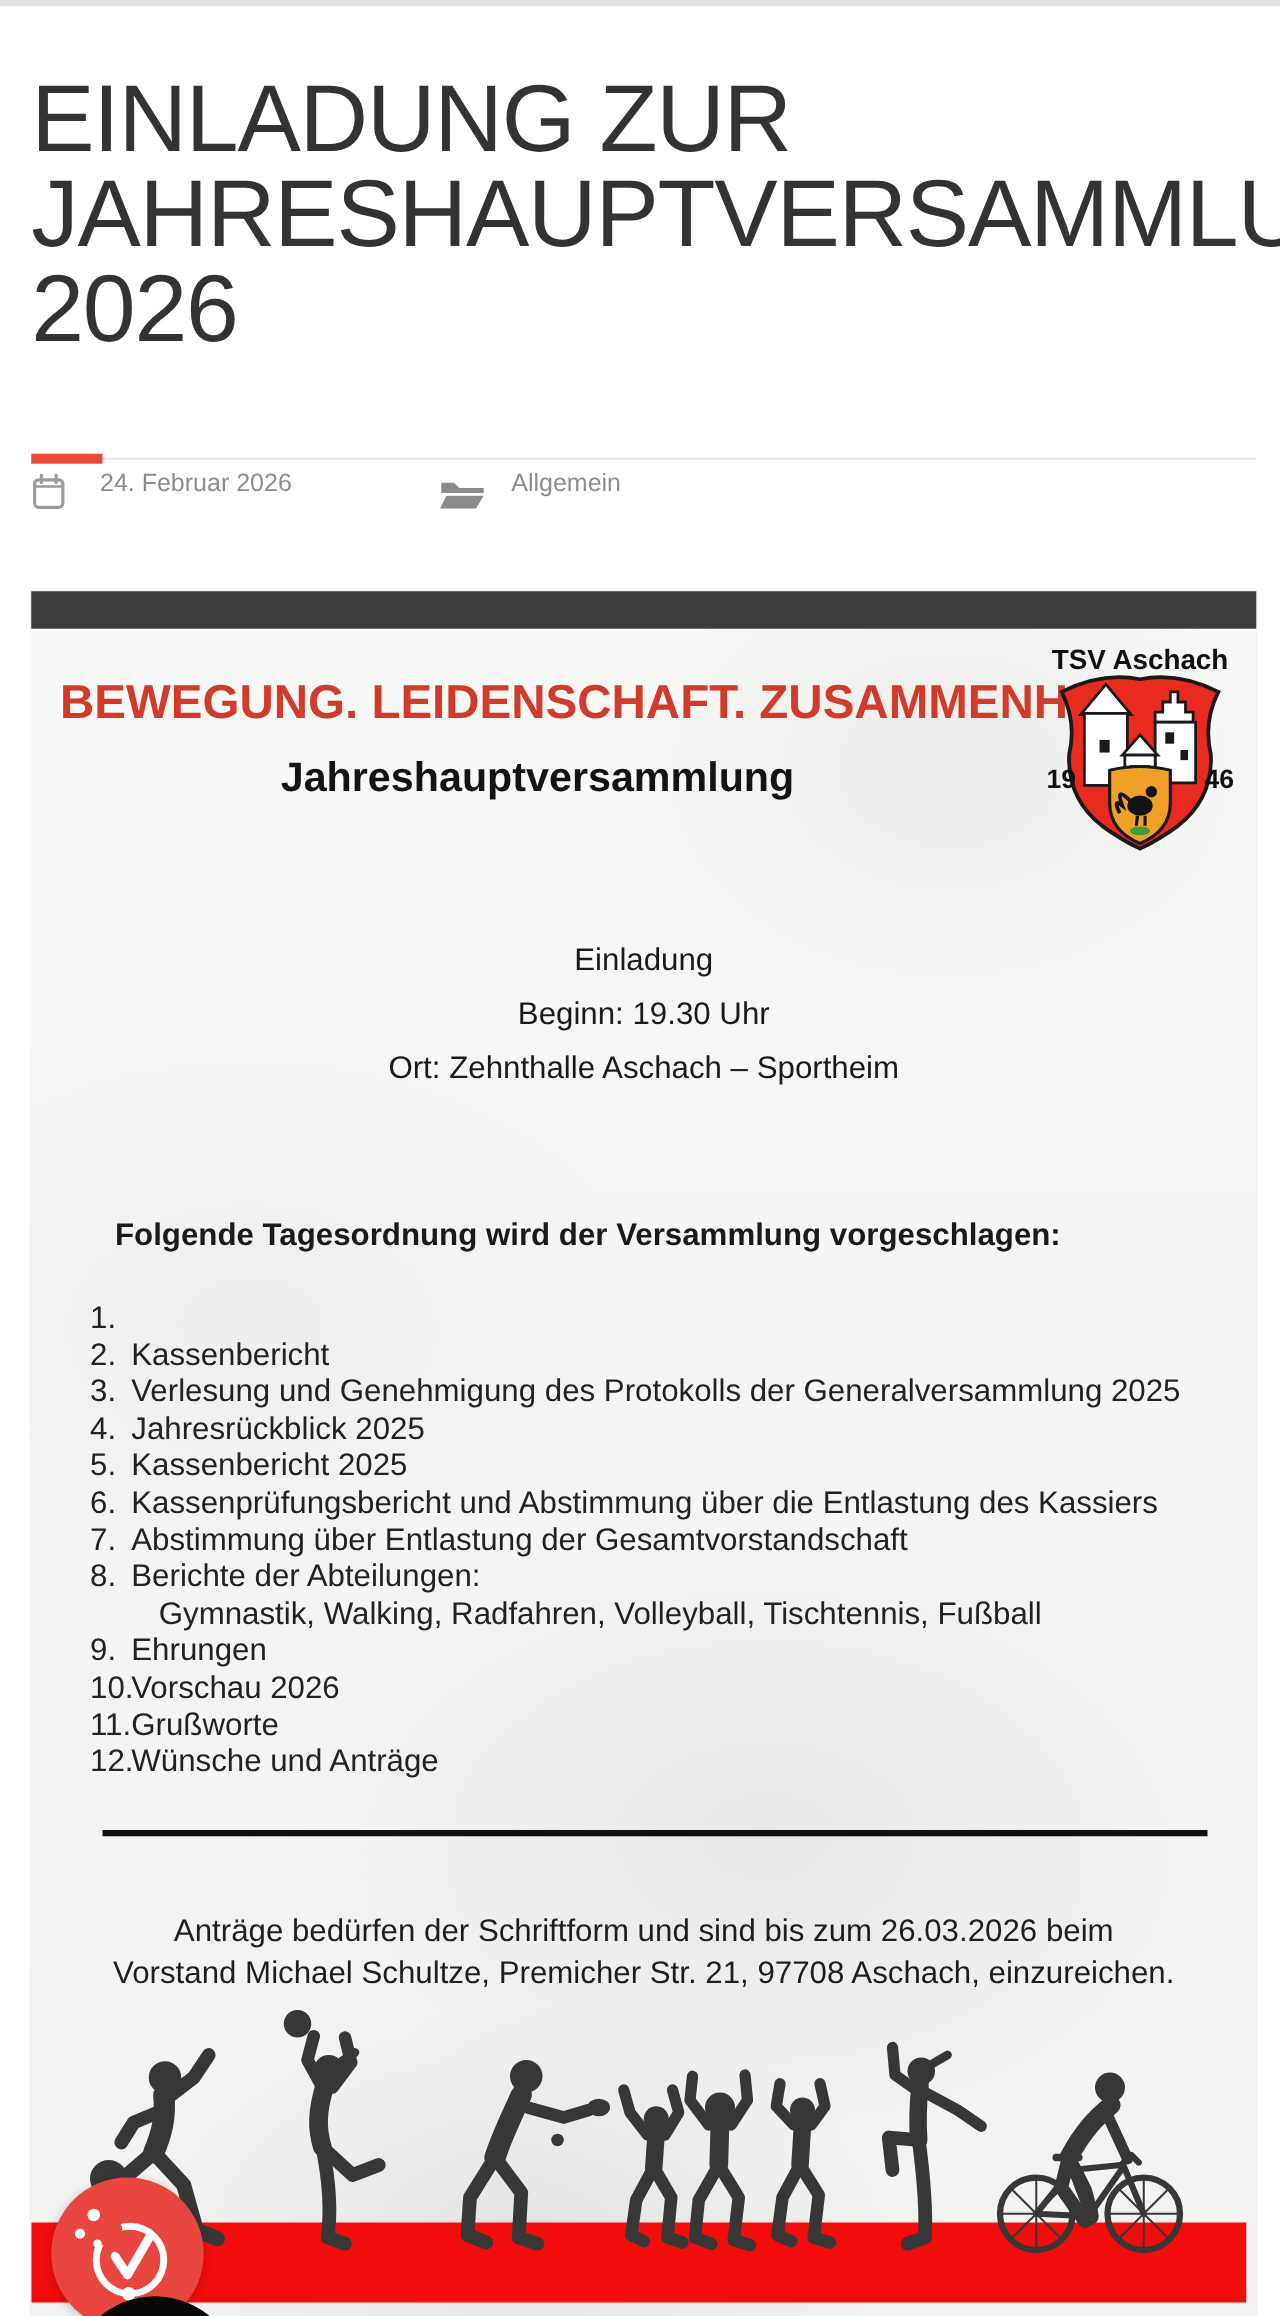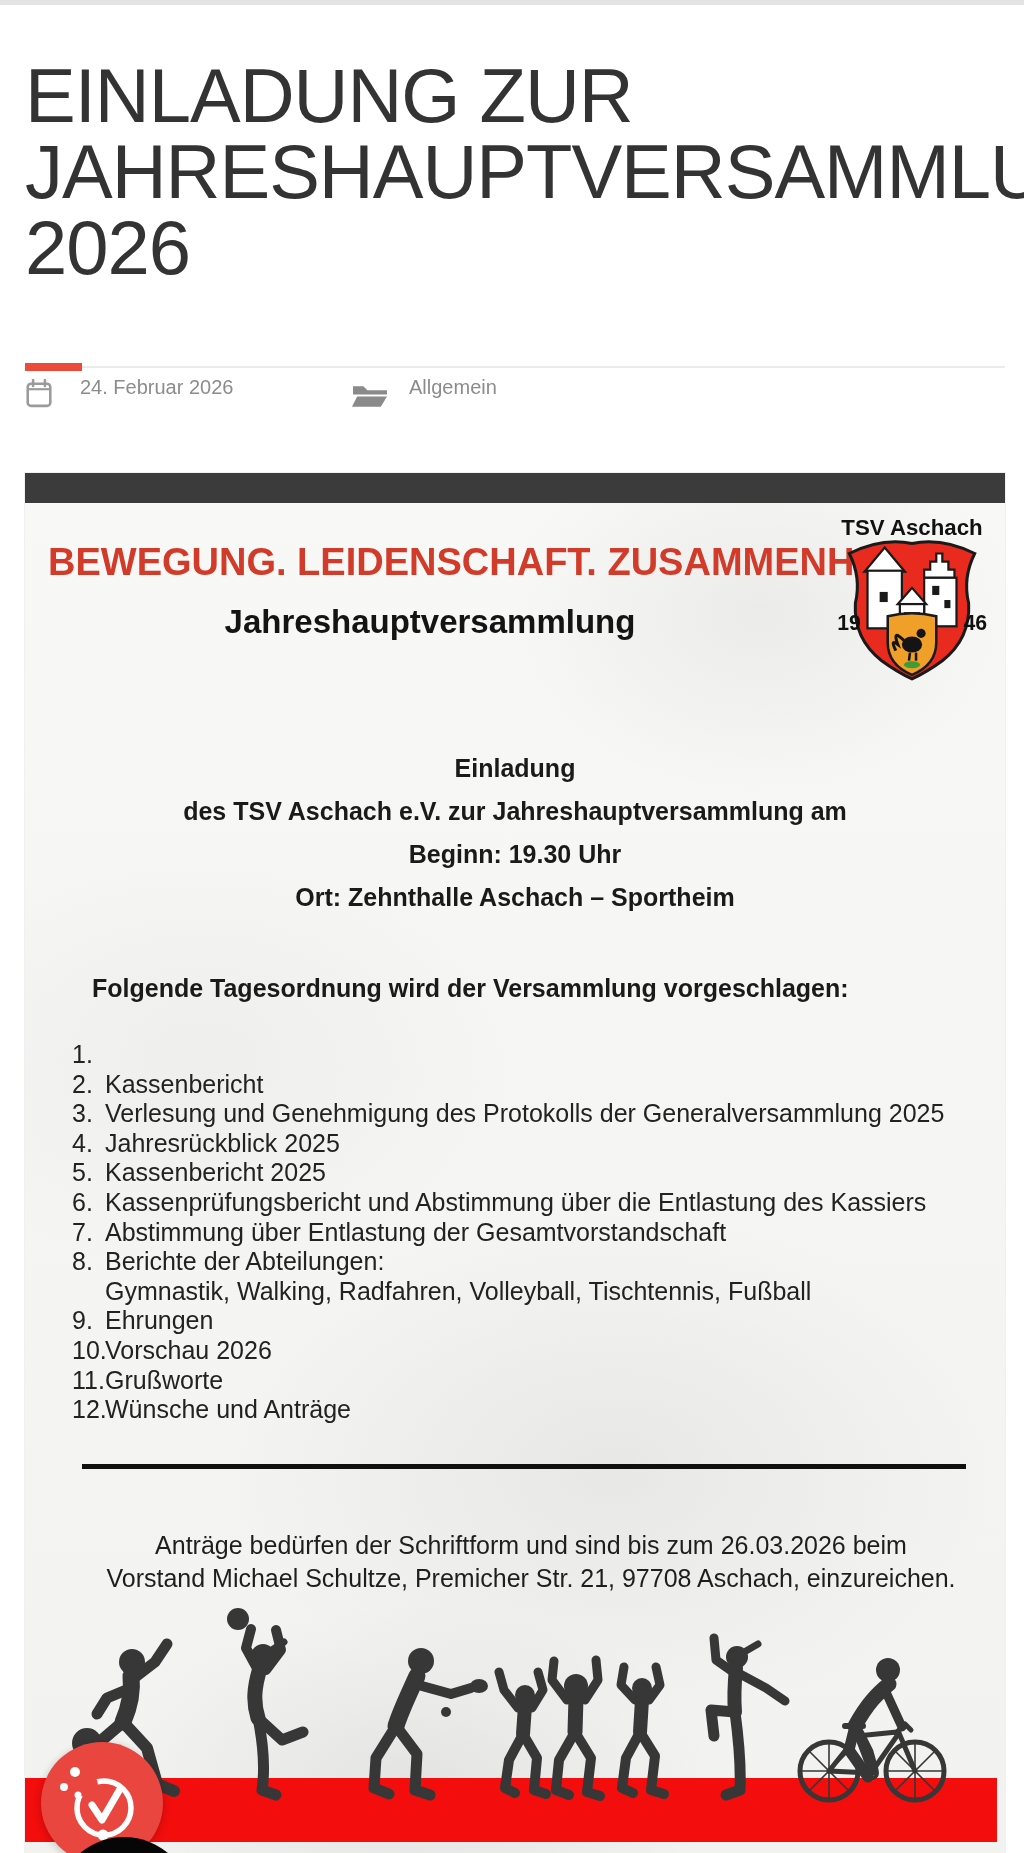--- a/index.html
+++ b/index.html
@@ -42,28 +42,28 @@
   .slogan{
     position:absolute;left:23px;top:68px;font-size:38px;font-weight:700;
     color:#d23b2a;letter-spacing:0;white-space:nowrap;
   }
   .club-logo{position:absolute;left:806px;top:34px;}
   .flyer-headline{
     position:absolute;left:120px;top:130px;width:570px;text-align:center;
     font-size:33px;font-weight:700;color:#141414;
   }
   .invitation{position:absolute;left:0;top:274px;width:980px;text-align:center;
-    font-size:25px;font-weight:700;color:#1a1a1a;line-height:43px;}
+    font-size:25px;font-weight:400;color:#1a1a1a;line-height:43px;}
   .agenda-intro{position:absolute;left:47px;top:501px;font-size:25px;font-weight:700;color:#1a1a1a;margin-left:20px;}
   .agenda-list{position:absolute;left:47px;top:567px;width:900px;font-size:25px;color:#222222;}
   .agenda-row{display:flex;line-height:29.6px;}
   .agenda-row .num{width:33px;flex:none;}
-  .agenda-row.indent .txt{}
+  .agenda-row.indent .txt{margin-left:22px;}
   .agenda-divider{position:absolute;left:57px;top:991px;width:884px;height:5px;background:#101010;}
-  .notice{position:absolute;left:16px;top:1056px;width:980px;text-align:center;
+  .notice{position:absolute;left:0;top:1056px;width:980px;text-align:center;
     font-size:25px;color:#1e1e1e;line-height:33px;}
   .silhouettes{position:absolute;left:0;top:1127px;}
 
   
   .cookie-badge{
     position:absolute;left:41px;top:1742px;width:122px;height:122px;border-radius:50%;
     background:#e8463f;border:none;padding:0;cursor:pointer;
     box-shadow:0 2px 8px rgba(0,0,0,.22);
   }
   .peek-circle{
@@ -128,21 +128,20 @@
         <ellipse cx="80" cy="156" rx="8" ry="3.5" fill="#3f9b35"></ellipse>
       </g>
       <text x="6" y="122" font-size="21" font-weight="700" fill="#111">19</text>
       <text x="131" y="122" font-size="21" font-weight="700" fill="#111">46</text>
     </svg>
 
     <div class="flyer-headline">Jahreshauptversammlung</div>
 
     <div class="invitation">
       <div>Einladung</div>
-      <div>des TSV Aschach e.V. zur Jahreshauptversammlung am</div>
       <div>Beginn: 19.30 Uhr</div>
       <div>Ort: Zehnthalle Aschach – Sportheim</div>
     </div>
 
     <div class="agenda-intro">Folgende Tagesordnung wird der Versammlung vorgeschlagen:</div>
 
     <div class="agenda-list">
       <div class="agenda-row">
           <span class="num">1.</span>
         </div>

